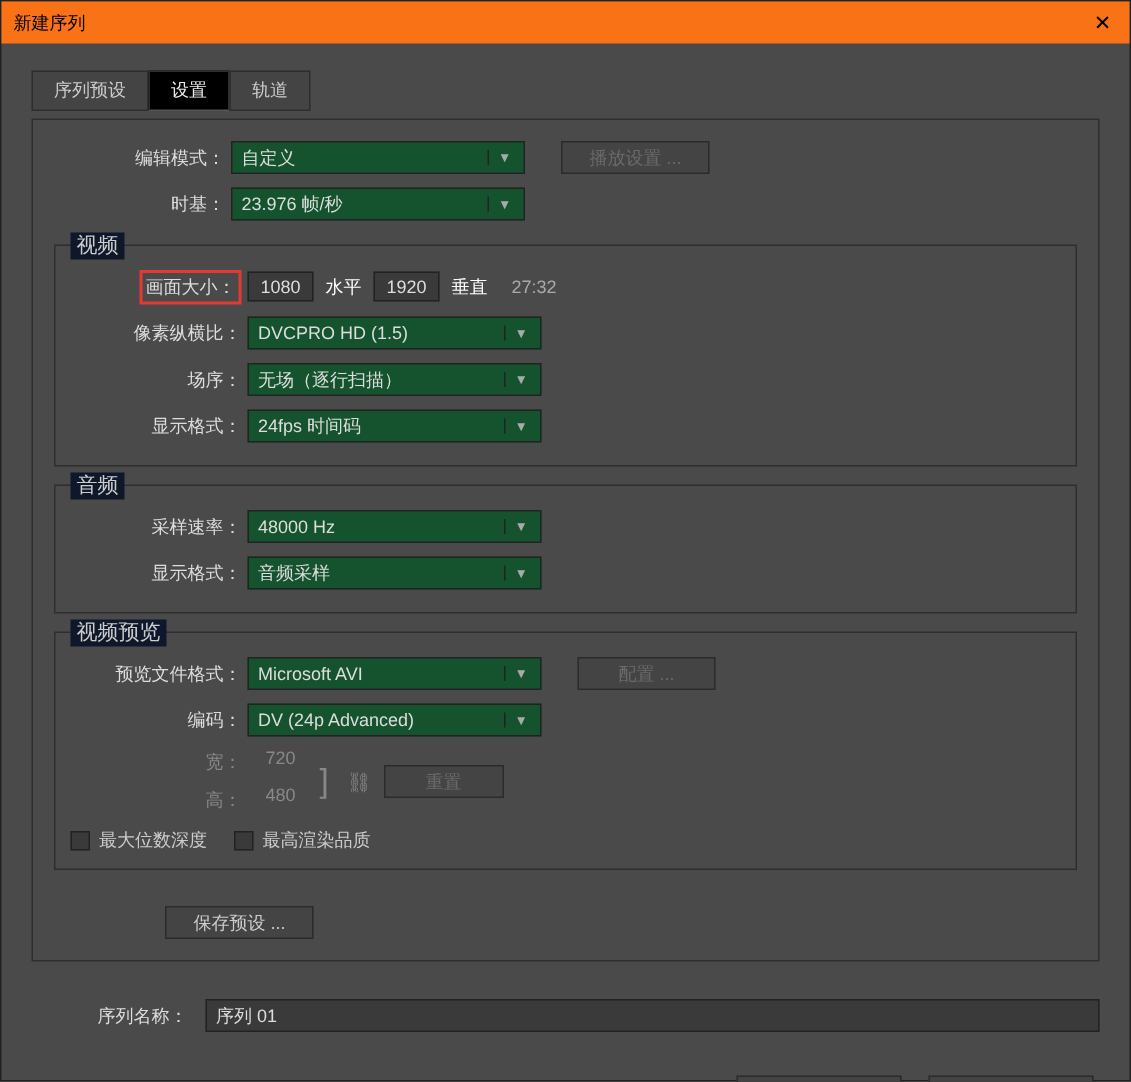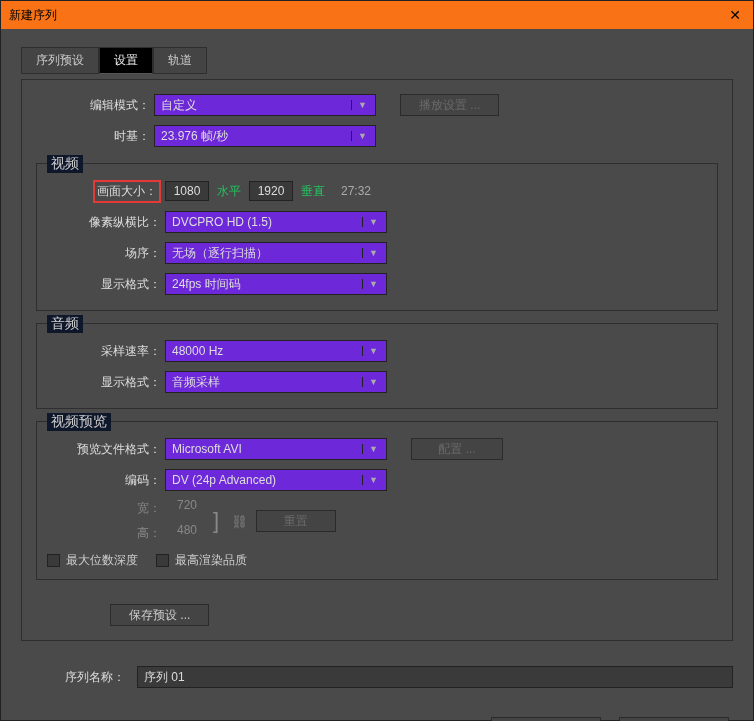--- a/index.html
+++ b/index.html
@@ -9,28 +9,28 @@
 .titlebar-title { font-size: 12px; color: #000; }
 .close-btn { width: 24px; height: 22px; display: flex; align-items: center; justify-content: center; cursor: pointer; font-size: 14px; color: #000; }
 .content { padding: 18px 20px 10px 20px; }
 .tabs { display: flex; gap: 0; margin-bottom: 6px; }
 .tab { padding: 4px 14px; font-size: 12px; color: #ccc; background: #444; border: 1px solid #2e2e2e; cursor: pointer; text-align: center; }
 .tab.active { background: #000000; border-bottom: 1px solid #555; color: #eee; }
 .panel { border: 1px solid #2e2e2e; background: #4a4a4a; padding: 10px 14px 14px 14px; margin-top: -1px; }
 .row { display: flex; align-items: center; height: 30px; margin-bottom: 1px; }
 .label { width: 118px; text-align: right; font-size: 12px; color: #ddd; padding-right: 4px; }
 .label.dim { color: #888; }
-.select { width: 222px; height: 22px; background: #6d28d9; border: 1px solid #222; color: #ddd; font-size: 12px; padding: 0 6px; display: flex; align-items: center; justify-content: space-between; cursor: pointer; gap: 32px; }
+.select { width: 196px; height: 22px; background: #14532d; border: 1px solid #222; color: #ddd; font-size: 12px; padding: 0 6px; display: flex; align-items: center; justify-content: space-between; cursor: pointer; gap: 32px; }
 .select .arrow { width: 18px; text-align: center; color: #aaa; font-size: 9px; border-left: 1px solid #222; padding-left: 4px; }
 .btn { height: 22px; padding: 0 18px; background: #444; border: 1px solid #2b2b2b; color: #ccc; font-size: 12px; cursor: pointer; display: inline-flex; align-items: center; justify-content: center; }
 .btn.disabled { color: #6a6a6a; cursor: default; }
 .btn.side { margin-left: 24px; min-width: 92px; }
 .input-small { width: 44px; height: 20px; background: #3a3a3a; border: 1px solid #222; color: #ddd; font-size: 12px; padding: 0 4px; text-align: center; }
 .input-small.dim { color: #888; background: transparent; border: none; }
-.txt { font-size: 12px; color: #22c55e; margin: 0 8px; }
+.txt { font-size: 12px; color: #ffffff; margin: 0 8px; }
 .txt.dim { color: #aaa; }
 .section { border: 1px solid #2e2e2e; padding: 12px 10px 10px 10px; margin-top: 12px; position: relative; }
 .section-title { position: absolute; top: -9px; left: 10px; background: #0f172a; padding: 0 4px; font-size: 14px; color: #ccc; }
 .redbox { border: 2px solid #e53935; padding: 1px 2px; display: inline-block; }
 .checkbox-row { display: flex; align-items: center; gap: 18px; margin-top: 6px; }
 .checkbox { display: flex; align-items: center; gap: 6px; font-size: 12px; color: #ccc; cursor: pointer; }
 .checkbox .box { width: 13px; height: 13px; border: 1px solid #222; background: #3a3a3a; }
 .bracket { font-size: 22px; color: #888; padding: 0 4px; }
 .link-icon { font-size: 13px; color: #888; margin: 0 8px; }
 .seq-row { display: flex; align-items: center; margin-top: 22px; height: 28px; }

